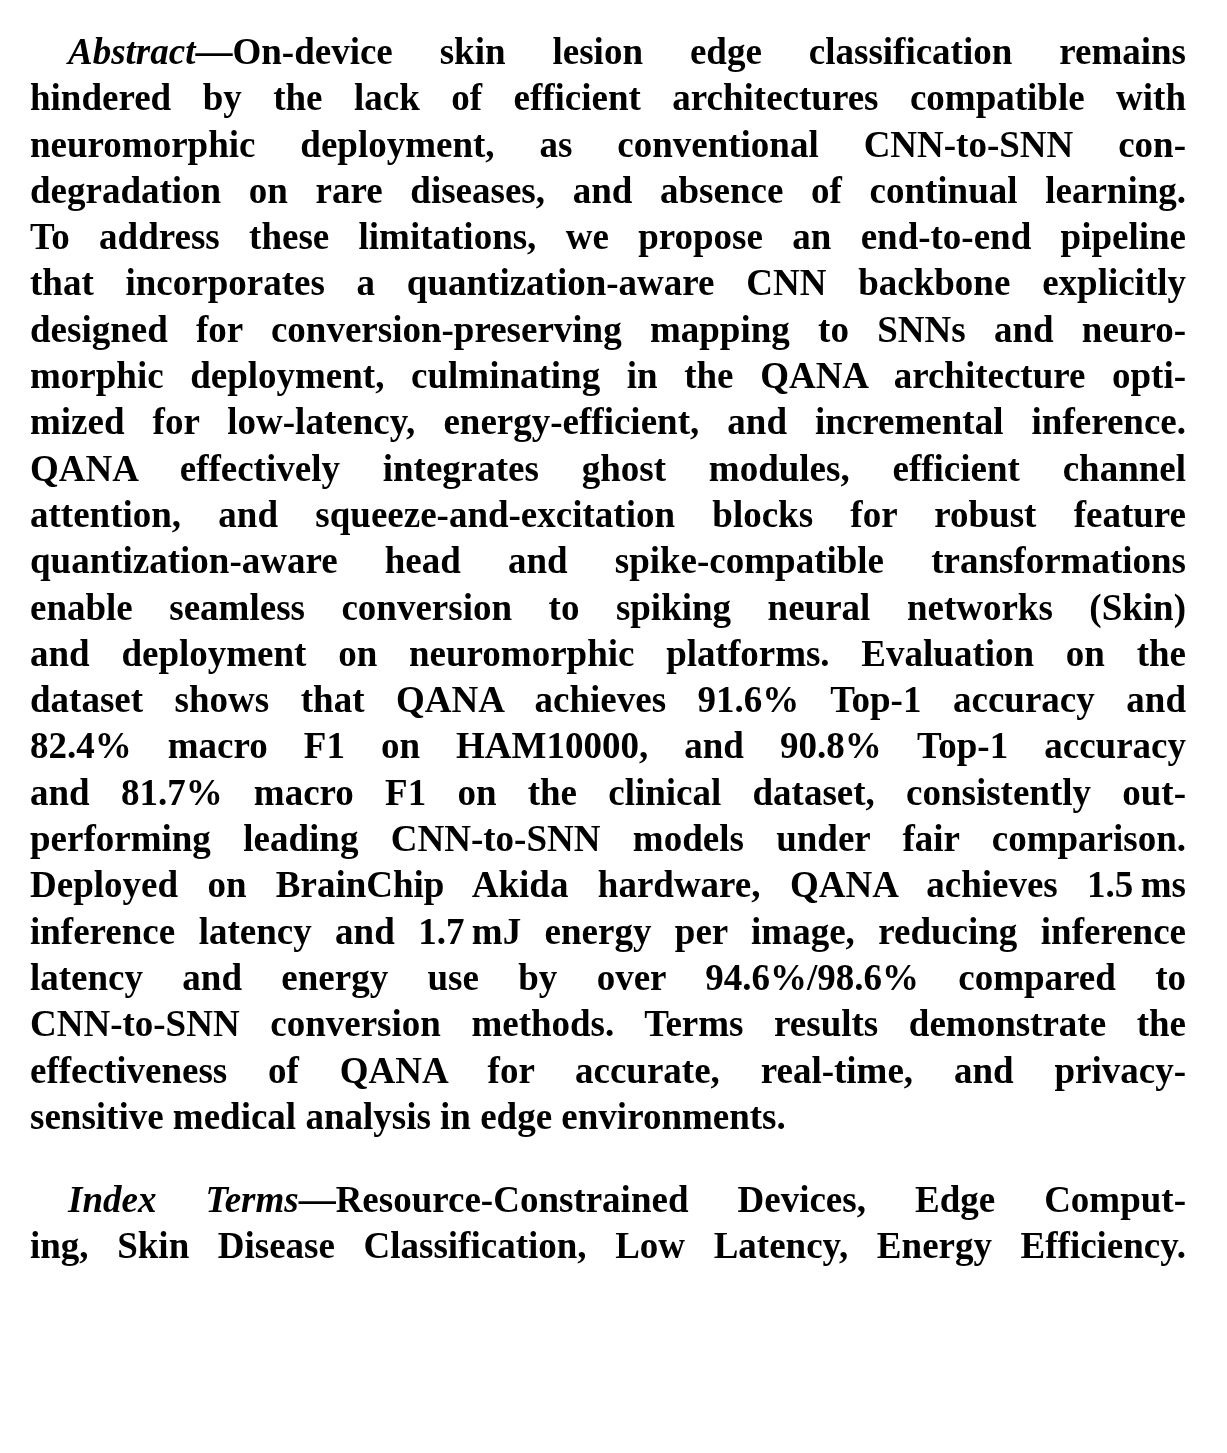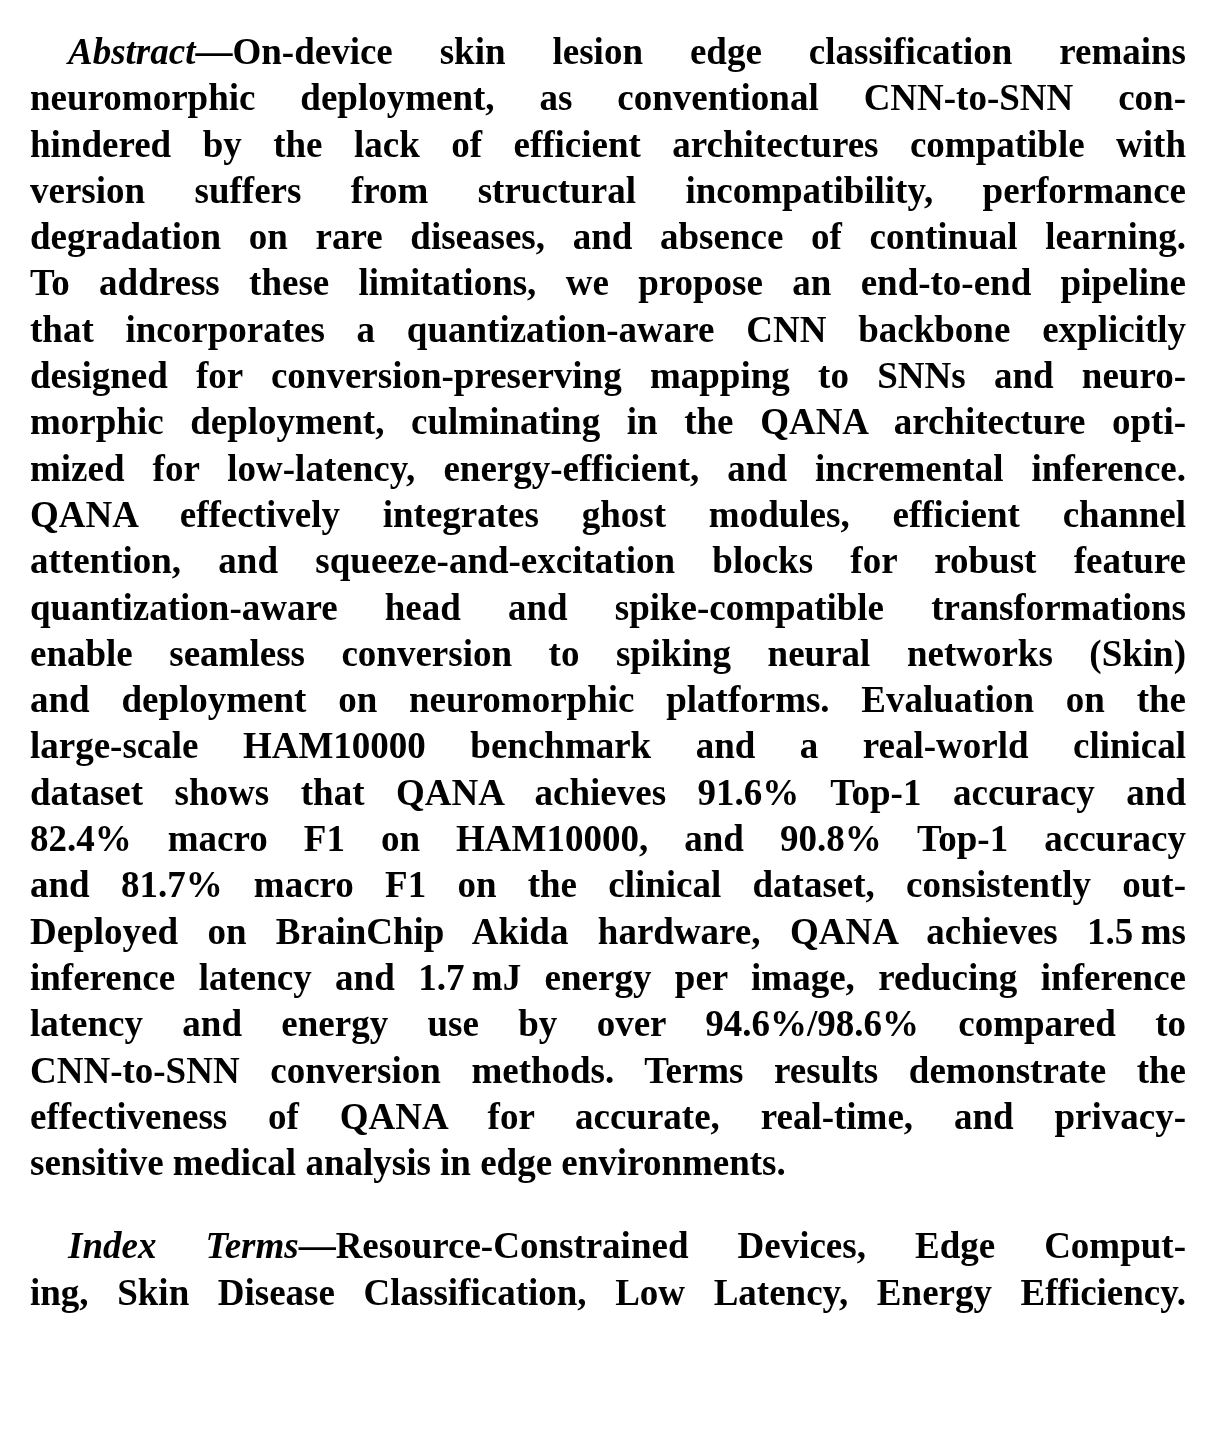--- a/index.html
+++ b/index.html
@@ -39,38 +39,37 @@
     font-weight: bold;
   }
 </style>
 </head>
 <body>
 
 <div class="page">
   <div>
       <div class="paragraph">
         <div class="line first-line"><span class="lead">Abstract</span>—On-device skin lesion edge classification remains</div>
+        <div class="line">hindered by the lack of efficient architectures compatible with</div>
         <div class="line">neuromorphic deployment, as conventional CNN-to-SNN con-</div>
-        <div class="line">hindered by the lack of efficient architectures compatible with</div>
-        <div class="line">version suffers from structural incompatibility, performance</div>
         <div class="line">degradation on rare diseases, and absence of continual learning.</div>
         <div class="line">To address these limitations, we propose an end-to-end pipeline</div>
         <div class="line">that incorporates a quantization-aware CNN backbone explicitly</div>
         <div class="line">designed for conversion-preserving mapping to SNNs and neuro-</div>
         <div class="line">morphic deployment, culminating in the QANA architecture opti-</div>
         <div class="line">mized for low-latency, energy-efficient, and incremental inference.</div>
         <div class="line">QANA effectively integrates ghost modules, efficient channel</div>
         <div class="line">attention, and squeeze-and-excitation blocks for robust feature</div>
         <div class="line">quantization-aware head and spike-compatible transformations</div>
         <div class="line">enable seamless conversion to spiking neural networks (Skin)</div>
         <div class="line">and deployment on neuromorphic platforms. Evaluation on the</div>
-        <div class="line">large-scale HAM10000 benchmark and a real-world clinical</div>
         <div class="line">dataset shows that QANA achieves 91.6% Top-1 accuracy and</div>
         <div class="line">82.4% macro F1 on HAM10000, and 90.8% Top-1 accuracy</div>
         <div class="line">and 81.7% macro F1 on the clinical dataset, consistently out-</div>
+        <div class="line">performing leading CNN-to-SNN models under fair comparison.</div>
         <div class="line">Deployed on BrainChip Akida hardware, QANA achieves 1.5 ms</div>
         <div class="line">inference latency and 1.7 mJ energy per image, reducing inference</div>
         <div class="line">latency and energy use by over 94.6%/98.6% compared to</div>
         <div class="line">CNN-to-SNN conversion methods. Terms results demonstrate the</div>
         <div class="line">effectiveness of QANA for accurate, real-time, and privacy-</div>
         <div class="line last-line">sensitive medical analysis in edge environments.</div>
       </div>
       <div class="paragraph">
         <div class="line first-line"><span class="lead">Index Terms</span>—Resource-Constrained Devices, Edge Comput-</div>
         <div class="line">ing, Skin Disease Classification, Low Latency, Energy Efficiency.</div>

